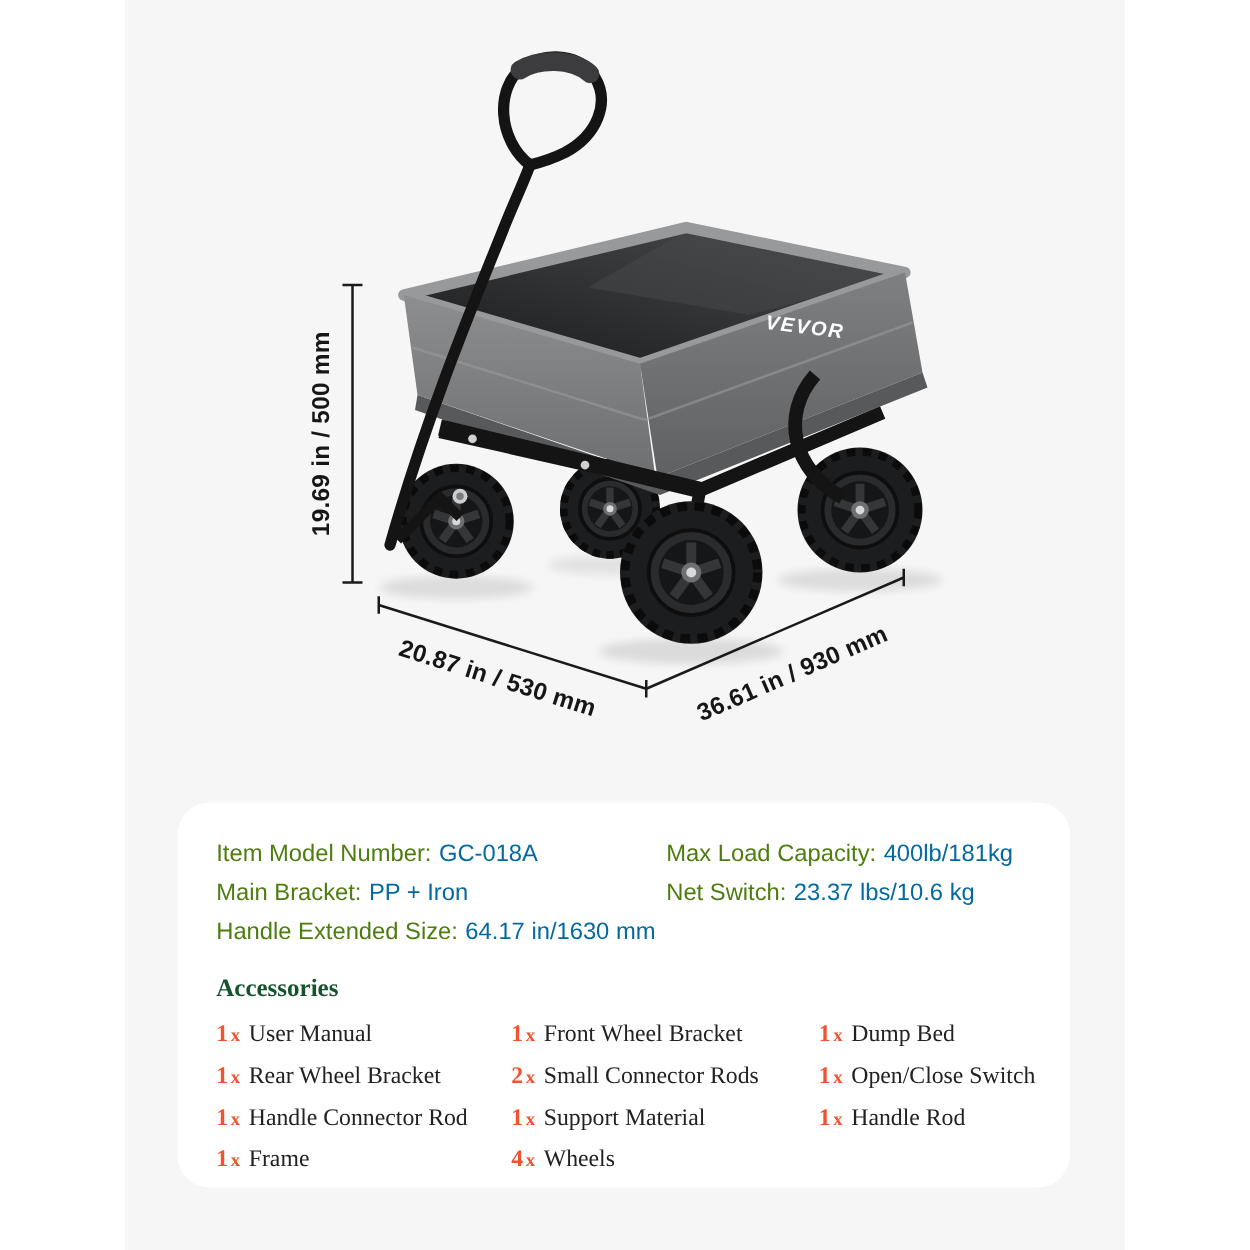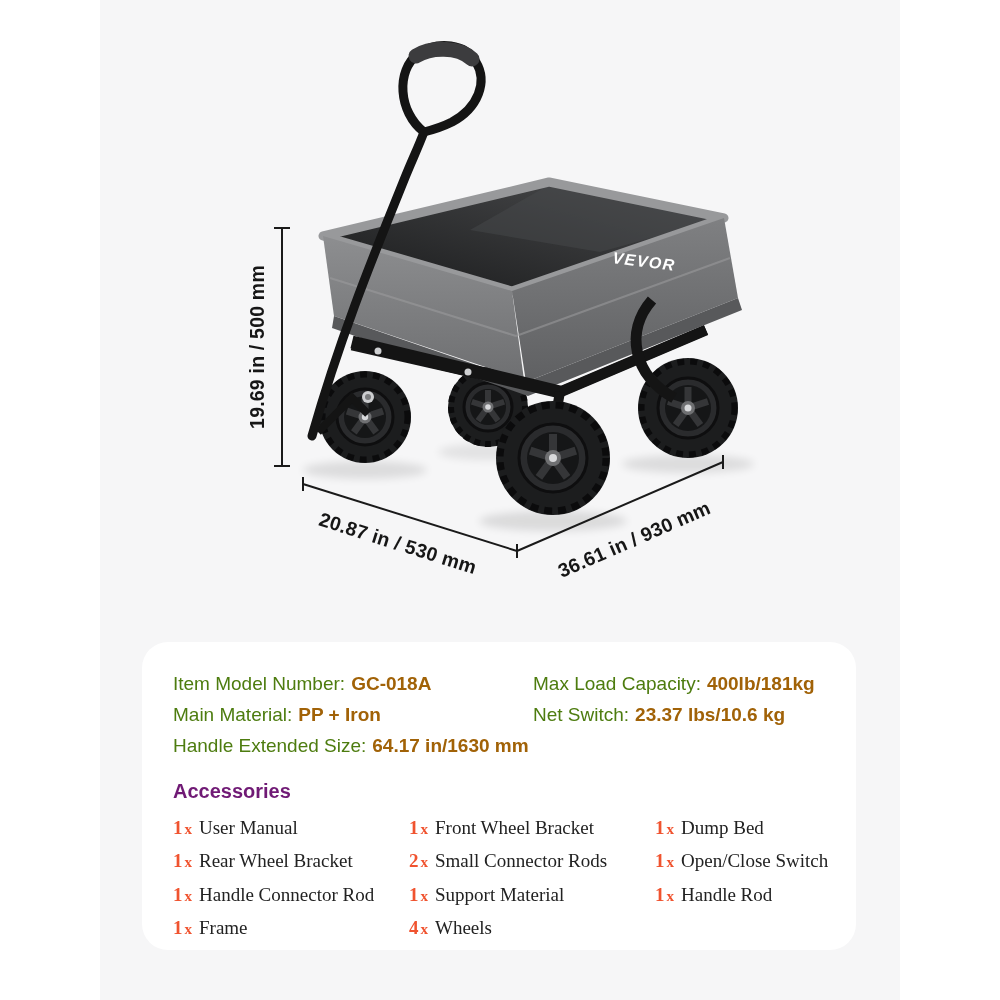--- a/index.html
+++ b/index.html
@@ -25,23 +25,23 @@
   .info-card{
     position:absolute;left:142px;top:642px;width:714px;height:308px;
     background:#ffffff;border-radius:26px;box-sizing:border-box;
     padding:26px 30px 0 31px;
   }
   .spec-cols{display:flex;}
   .spec-col-left{width:360px;}
   .spec-col-right{flex:1;}
   .spec-row{line-height:31px;font-size:19px;white-space:nowrap;}
   .spec-label{color:#4d7c0f;}
-  .spec-value{color:#a16207;font-weight:700;margin-left:6px;}
+  .spec-value{color:#0369a1;font-weight:400;margin-left:6px;}
   .acc-heading{
-    margin-top:17px;font-size:20px;font-weight:700;color:#701a75;line-height:26px;
+    margin-top:17px;font-size:20px;font-weight:700;color:#14532d;line-height:26px;font-family:Liberation Serif, serif;
   }
   .acc-grid{
     margin-top:7px;
     display:grid;grid-template-columns:236px 246px auto;
     grid-auto-rows:33.5px;align-items:center;font-family:Liberation Serif, serif;
   }
   .acc-item{white-space:nowrap;font-size:19px;}
   .acc-qty{color:#f0532f;font-weight:700;}
   .acc-times{color:#f0532f;font-weight:700;font-size:15px;margin:0 7px 0 2px;}
   .acc-name{color:#222222;}
@@ -190,21 +190,21 @@
   <text class="dim-label" text-anchor="middle" dominant-baseline="central" transform="translate(634,539) rotate(-23.5)">36.61 in / 930 mm</text>
 </svg>
 
 <div class="info-card">
   <div class="spec-cols">
     <div class="spec-col-left">
       <div class="spec-row">
         <span class="spec-label">Item Model Number:</span><span class="spec-value">GC-018A</span>
       </div>
       <div class="spec-row">
-        <span class="spec-label">Main Material:</span><span class="spec-value">PP + Iron</span>
+        <span class="spec-label">Main Bracket:</span><span class="spec-value">PP + Iron</span>
       </div>
       <div class="spec-row">
         <span class="spec-label">Handle Extended Size:</span><span class="spec-value">64.17 in/1630 mm</span>
       </div>
     </div>
     <div class="spec-col-right">
       <div class="spec-row">
         <span class="spec-label">Max Load Capacity:</span><span class="spec-value">400lb/181kg</span>
       </div>
       <div class="spec-row">

